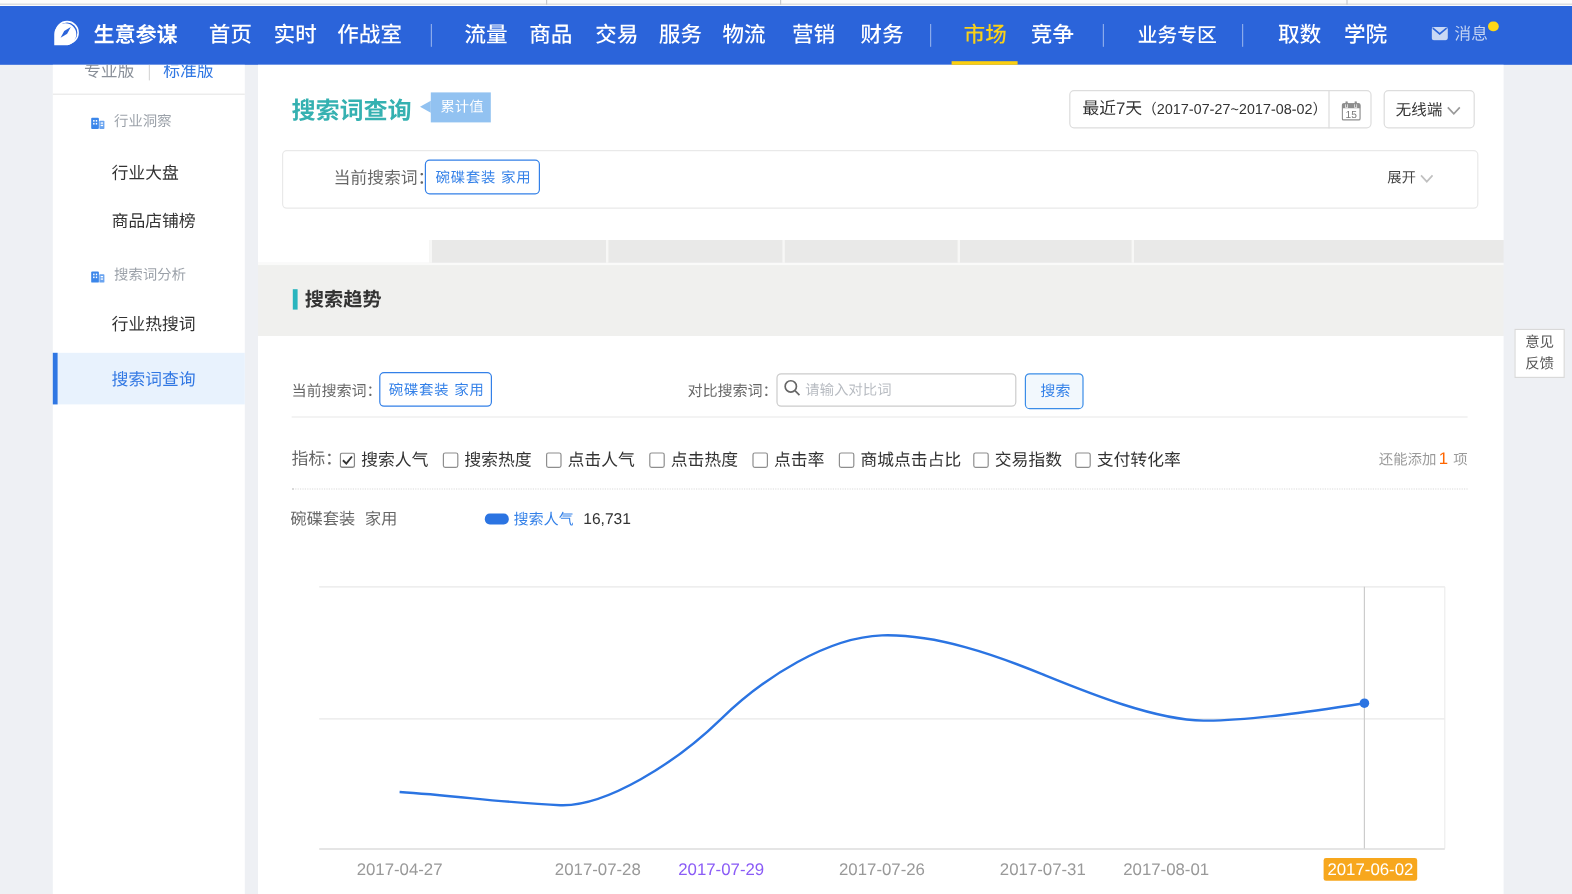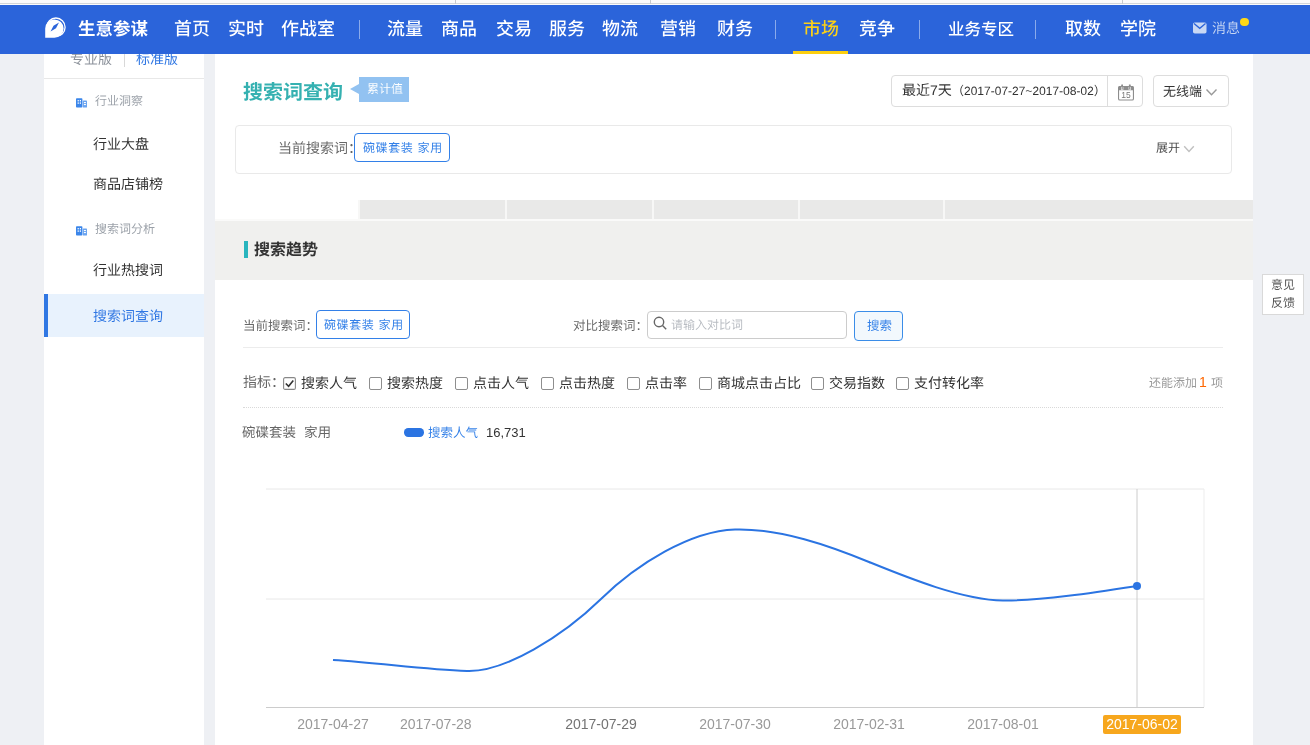--- a/index.html
+++ b/index.html
@@ -655,18 +655,18 @@
 <line x1="266" y1="489" x2="1204" y2="489" stroke="#e8e8e8" stroke-width="1"></line>
 <line x1="266" y1="599" x2="1204" y2="599" stroke="#e8e8e8" stroke-width="1"></line>
 <line x1="1204" y1="489" x2="1204" y2="707" stroke="#ededed" stroke-width="1"></line>
 <line x1="266" y1="707.5" x2="1204" y2="707.5" stroke="#ccc" stroke-width="1"></line>
 <line x1="1137" y1="489" x2="1137" y2="707" stroke="#ccc" stroke-width="1"></line>
 <path d="M333 660 C 380 663, 425 669.5, 467 671 C 505 672.3, 563 636, 601 599 C 637 564, 690 531, 735 529.5 C 780 528.2, 830 546, 869 562 C 906 577, 962 600, 1003 600.5 C 1040 601, 1098 592, 1137 586" fill="none" stroke="#2b74e2" stroke-width="2"></path>
 <circle cx="1137" cy="586" r="4" fill="#2b74e2"></circle>
 </g>
     </svg>
 <div class="abs" style="left:266px;top:716px;width:134px;text-align:center;font-size:14px;color:#999">2017-04-27</div>
-<div class="abs" style="left:400px;top:716px;width:134px;text-align:left;font-size:14px;color:#999">2017-07-28</div>
-<div class="abs" style="left:534px;top:716px;width:134px;text-align:center;font-size:14px;color:#737373">2017-07-29</div>
-<div class="abs" style="left:668px;top:716px;width:134px;text-align:center;font-size:14px;color:#999">2017-07-30</div>
-<div class="abs" style="left:802px;top:716px;width:134px;text-align:center;font-size:14px;color:#999">2017-02-31</div>
-<div class="abs" style="left:936px;top:716px;width:134px;text-align:center;font-size:14px;color:#999">2017-08-01</div>
+<div class="abs" style="left:400px;top:716px;width:134px;text-align:right;font-size:14px;color:#999">2017-07-28</div>
+<div class="abs" style="left:534px;top:716px;width:134px;text-align:center;font-size:14px;color:#8b5cf6">2017-07-29</div>
+<div class="abs" style="left:668px;top:716px;width:134px;text-align:center;font-size:14px;color:#999">2017-07-26</div>
+<div class="abs" style="left:802px;top:716px;width:134px;text-align:center;font-size:14px;color:#999">2017-07-31</div>
+<div class="abs" style="left:936px;top:716px;width:134px;text-align:left;font-size:14px;color:#999">2017-08-01</div>
 <div class="abs" style="left:1103px;top:715px;width:78px;height:19px;background:#f7a71d;border-radius:2px;text-align:center;font-size:14px;line-height:19px;color:#fff">2017-06-02</div>
 </div>
 </body></html>

